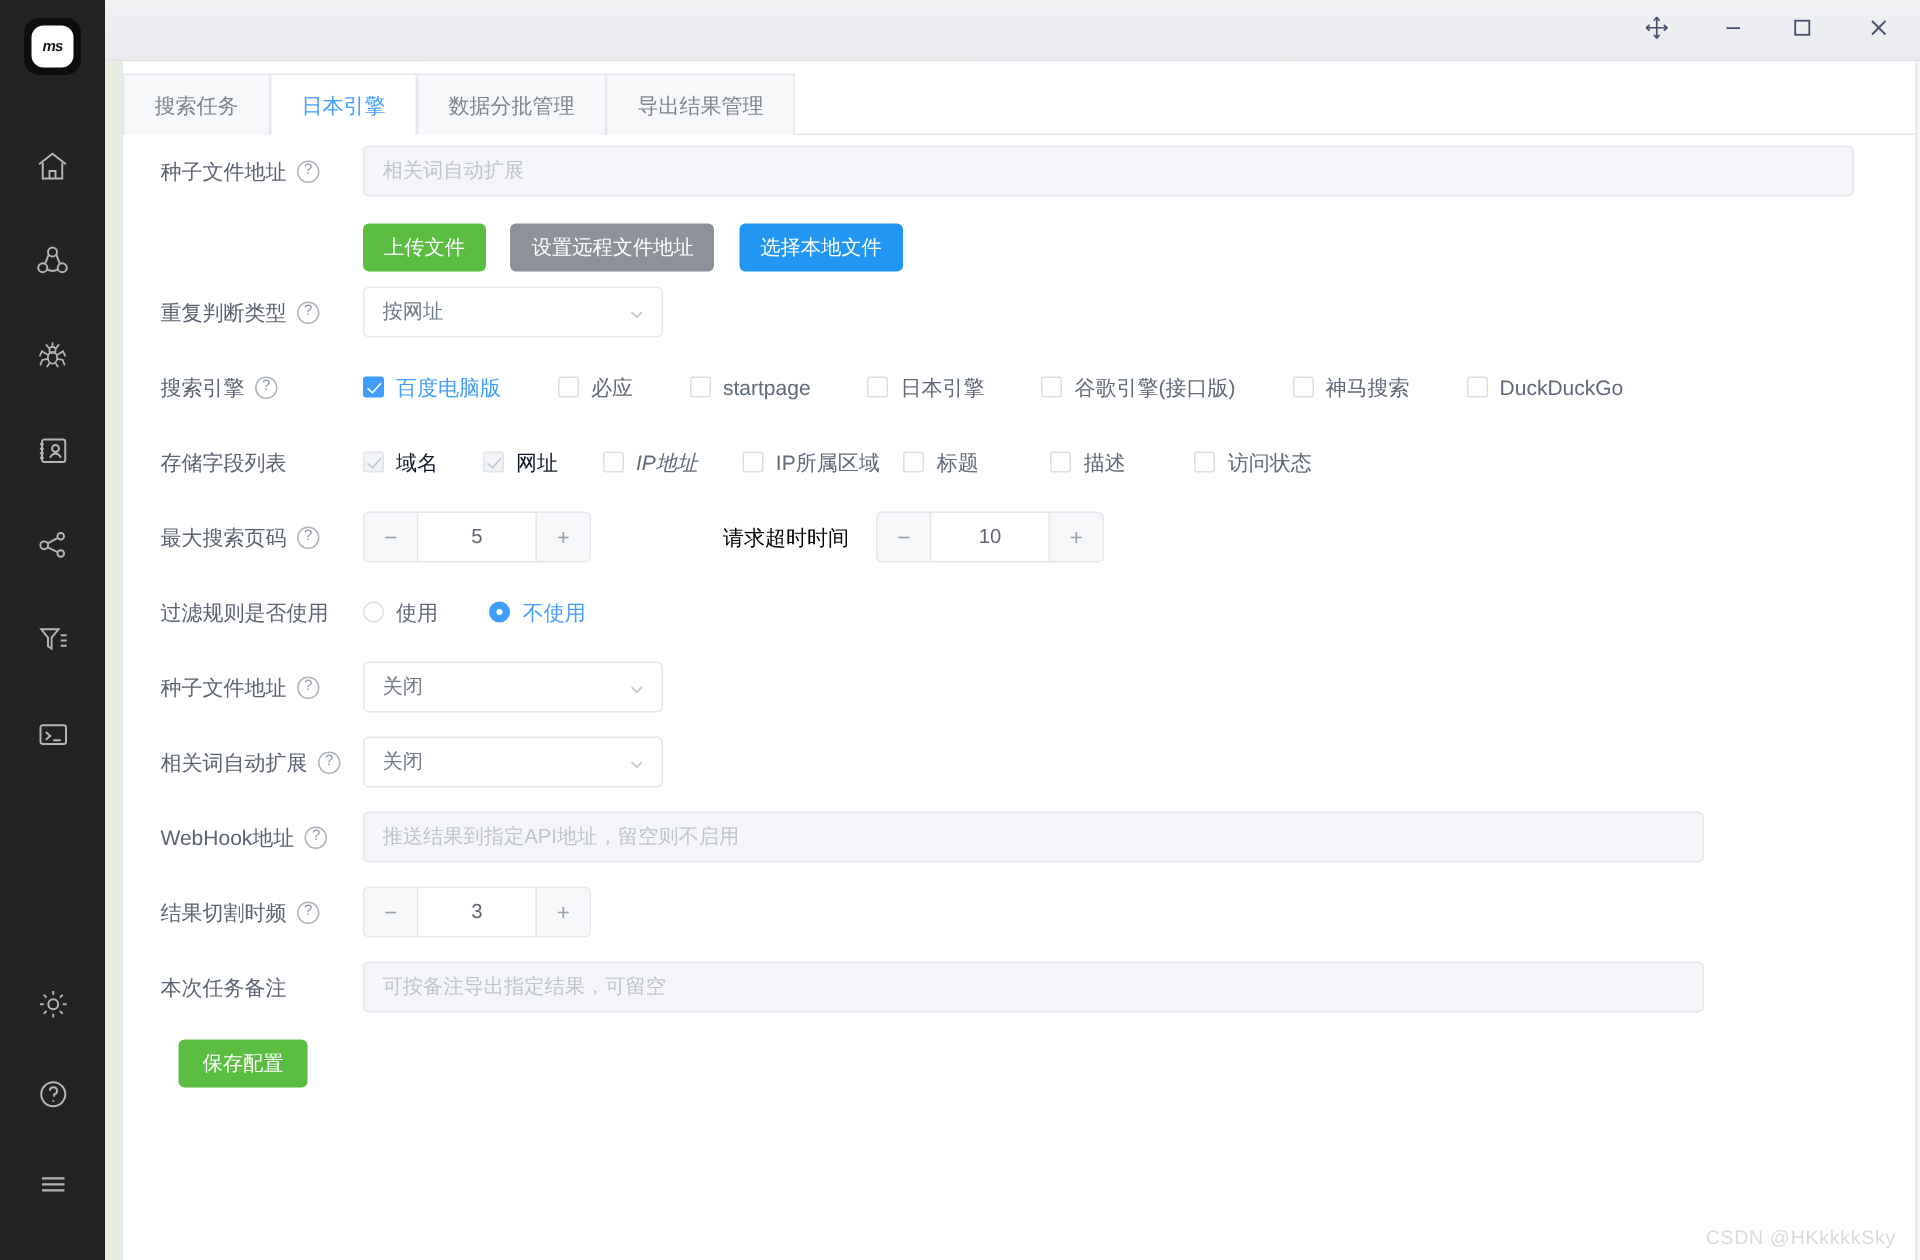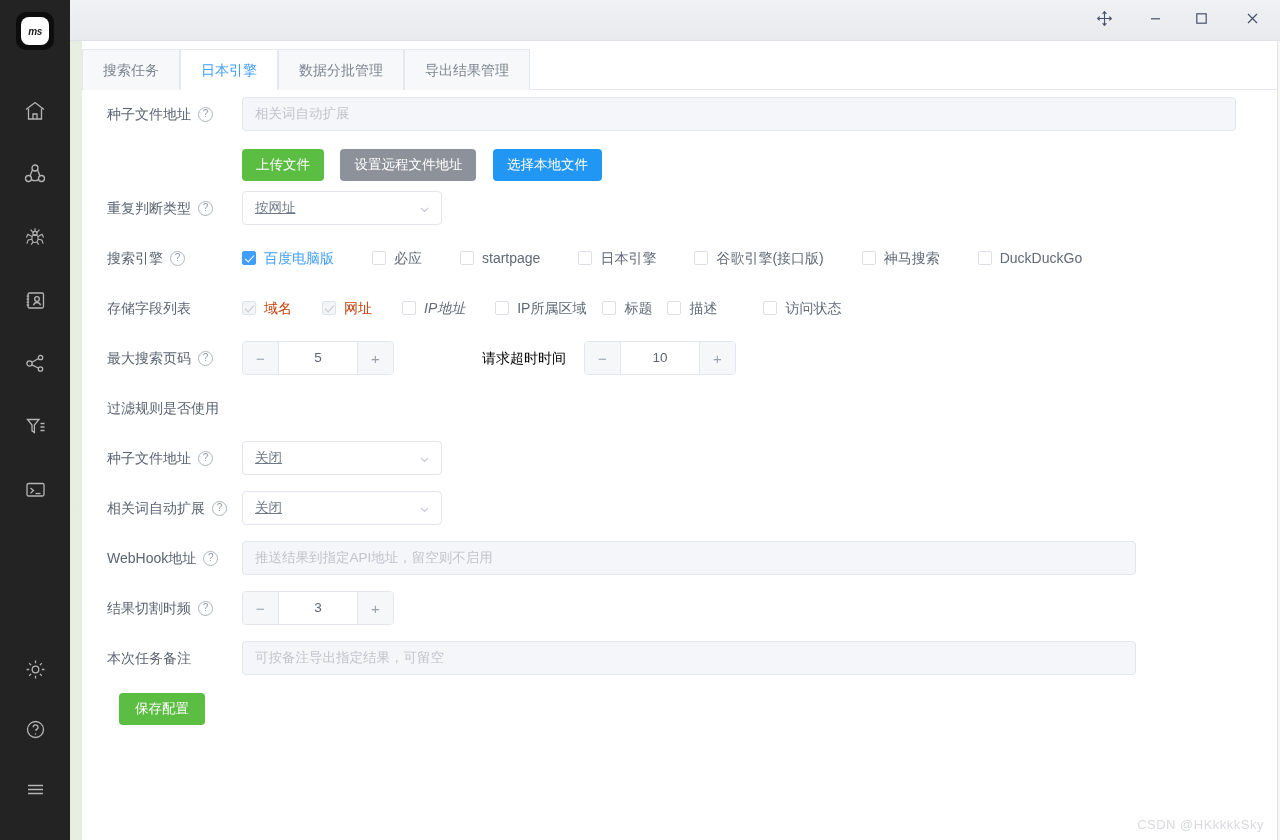--- a/index.html
+++ b/index.html
@@ -105,21 +105,20 @@
   .text-input {
     height: 34px; border: 1px solid #e3e6ec; border-radius: 4px;
     background: #f5f6fa; color: #c0c4cc; font-size: 13.5px;
     line-height: 32px; padding: 0 12px; width: 100%;
   }
   .select {
     position: relative; width: 200px; height: 34px;
     border: 1px solid #e3e6ec; border-radius: 4px; background: #ffffff;
     font-size: 13.5px; color: #707a88; line-height: 32px; padding: 0 12px;
     cursor: pointer;
-    text-decoration: underline;
   }
   .select .caret {
     position: absolute; right: 10px; top: 0; height: 34px;
     display: flex; align-items: center; color: #c5c9d1;
   }
 
   .btn {
     display: inline-block; height: 32px; line-height: 32px; padding: 0 14px;
     border-radius: 4px; font-size: 13.5px; color: #fff; cursor: pointer;
     border: none; margin-right: 12px; vertical-align: top;
@@ -139,21 +138,21 @@
   .cbx.checked .box { background: #409eff; border-color: #409eff; }
   .cbx.checked .box::after {
     content: ""; position: absolute; left: 4px; top: 1px; width: 4px; height: 8px;
     border: solid #fff; border-width: 0 1.5px 1.5px 0; transform: rotate(42deg);
   }
   .cbx .tx { color: #606a78; }
   .cbx.checked .tx { color: #409eff; }
   .cbx.disabled { cursor: default; }
   .cbx.disabled .box { background: #f2f4f7; border-color: #dfe3ea; }
   .cbx.disabled .box::after { border-color: #c2c7d0; }
-  .cbx.disabled .tx { color: #c2410c; }
+  .cbx.disabled .tx { color: #0f172a; }
 
   
   .radio { display: inline-flex; align-items: center; margin-right: 30px; cursor: pointer; font-size: 14px; }
   .radio .dot {
     width: 14px; height: 14px; border-radius: 50%; border: 1px solid #dcdfe6;
     background: #fff; margin-right: 8px; flex: 0 0 auto; position: relative;
   }
   .radio.checked .dot { border-color: #409eff; background: #409eff; }
   .radio.checked .dot::after {
     content: ""; position: absolute; left: 4px; top: 4px; width: 4px; height: 4px;
@@ -438,21 +437,21 @@
               <span class="tx">网址</span>
             </span>
             <span class="cbx" style="margin-right:30px;font-style:italic;">
               <span class="box"></span>
               <span class="tx">IP地址</span>
             </span>
             <span class="cbx" style="margin-right:16px;">
               <span class="box"></span>
               <span class="tx">IP所属区域</span>
             </span>
-            <span class="cbx" style="margin-right:15px;">
+            <span class="cbx" style="margin-right:48px;">
               <span class="box"></span>
               <span class="tx">标题</span>
             </span>
             <span class="cbx" style="margin-right:46px;">
               <span class="box"></span>
               <span class="tx">描述</span>
             </span>
             <span class="cbx" style="margin-right:0;">
               <span class="box"></span>
               <span class="tx">访问状态</span>
@@ -477,20 +476,30 @@
               <div class="sval">10</div>
               <div class="sbtn plus">+</div>
             </div>
           </div>
         </div>
 
         <div class="row" style="height:50px;">
           <div class="lbl">
             <span>过滤规则是否使用</span>
           </div>
+          <div class="ctl" style="line-height:34px;">
+            <span class="radio">
+              <span class="dot"></span>
+              <span class="tx">使用</span>
+            </span>
+            <span class="radio checked">
+              <span class="dot"></span>
+              <span class="tx">不使用</span>
+            </span>
+          </div>
         </div>
 
         <div class="row" style="height:50px;">
           <div class="lbl">
             <span>种子文件地址</span>
             <span class="help">?</span>
           </div>
           <div class="ctl">
             <div class="select">
               <span>关闭</span>

